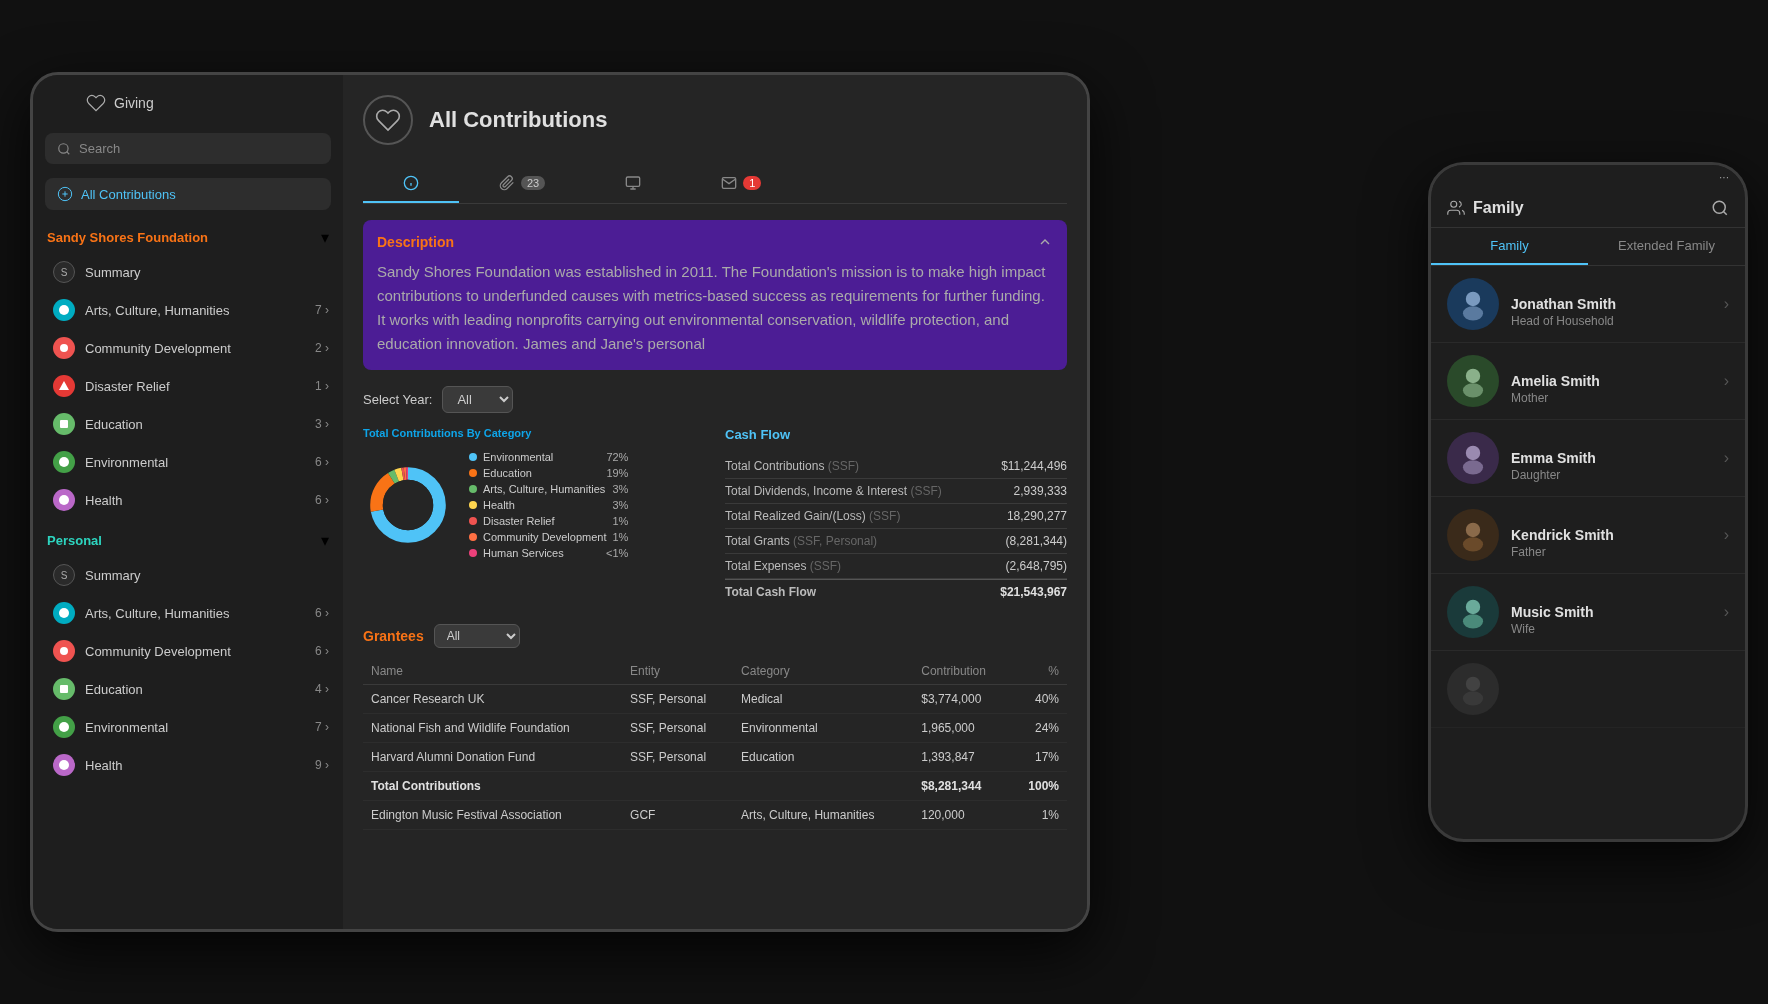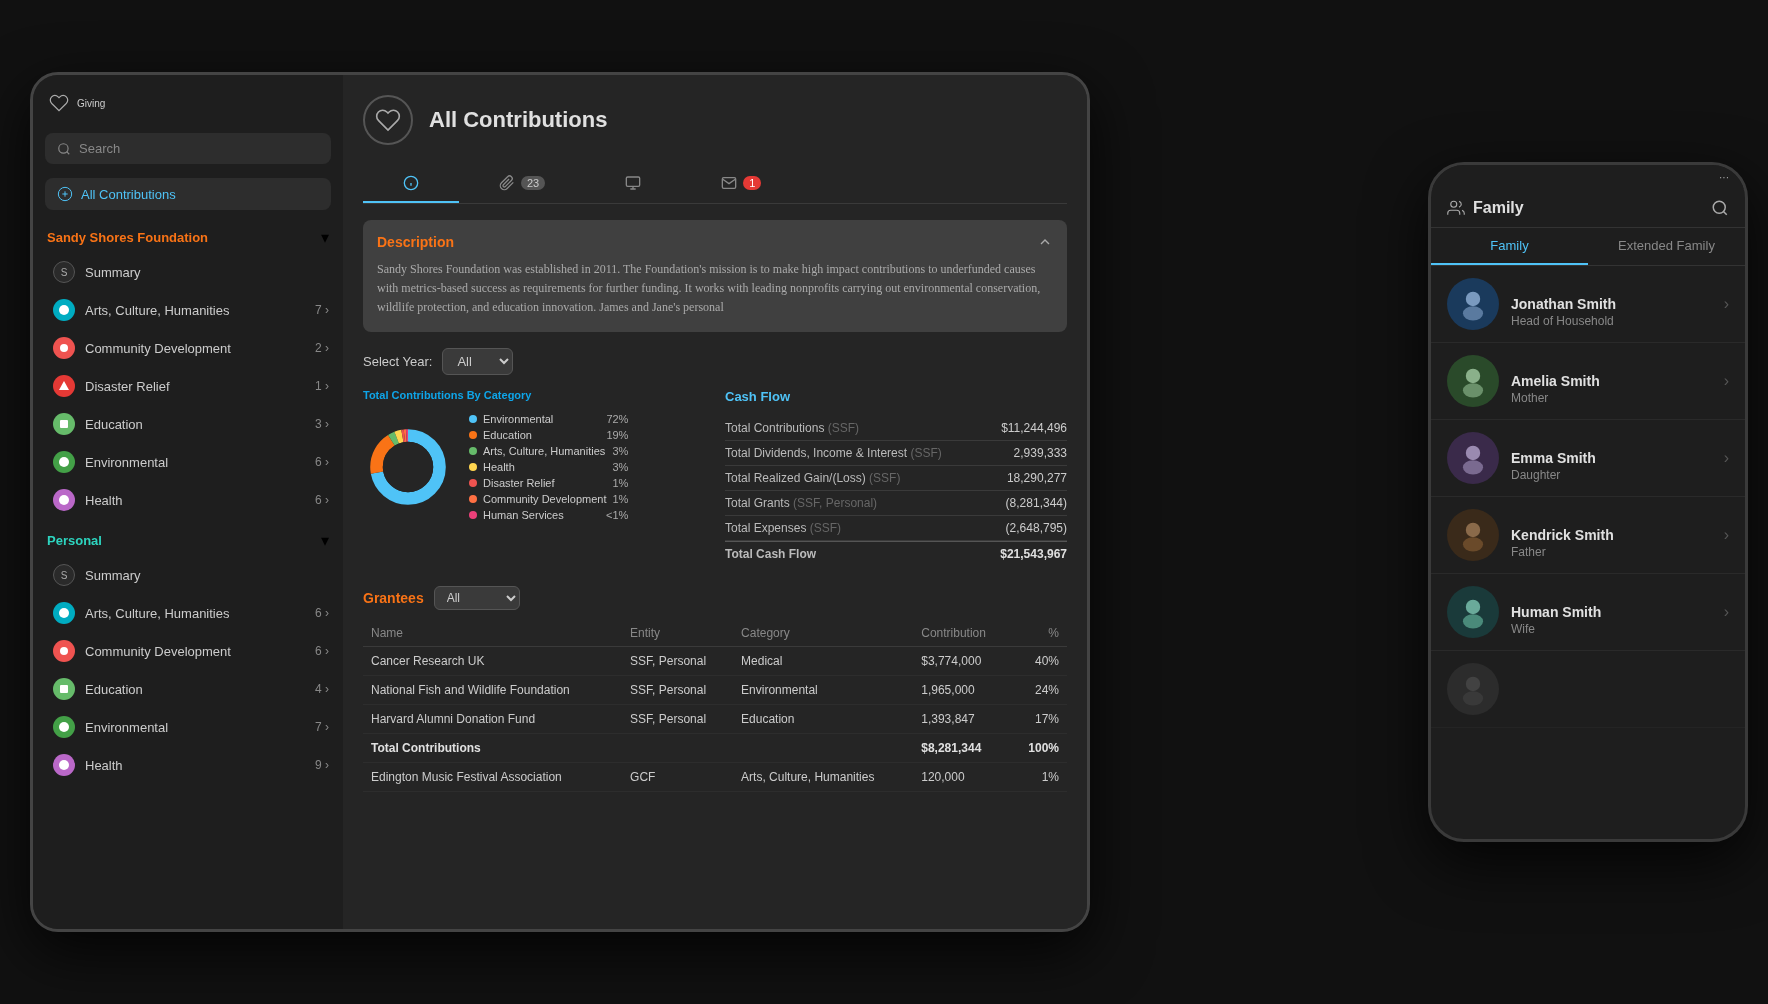--- a/index.html
+++ b/index.html
@@ -47,21 +47,22 @@
       overflow-y: auto;
       flex-shrink: 0;
     }
 
     .sidebar-header {
       padding: 18px 16px 12px;
       display: flex;
       align-items: center;
       gap: 8px;
       color: #ccc;
-      font-size: 10px;
+      font-size: 14px;
+      margin-left: 37px;
     }
 
     .heart-icon {
       width: 20px;
       height: 20px;
       color: #aaa;
     }
 
     .search-bar {
       margin: 8px 12px;
@@ -198,44 +199,43 @@
       color: #ccc;
     }
 
     .tab-badge.red {
       background: #e53935;
       color: #fff;
     }
 
     
     .description-section {
-      background: #404040;
+      background: #4c1d95;
       border-radius: 8px;
       padding: 14px;
       margin-bottom: 16px;
     }
 
     .description-header {
       display: flex;
       justify-content: space-between;
       align-items: center;
       margin-bottom: 10px;
     }
 
     .description-title {
       color: #f97316;
       font-size: 14px;
       font-weight: 600;
     }
 
     .description-text {
       color: #aaa;
-      font-size: 12px;
+      font-size: 15px;
       line-height: 1.6;
-      font-family: Liberation Serif, serif;
     }
 
     
     .year-selector {
       display: flex;
       align-items: center;
       gap: 10px;
       margin-bottom: 14px;
       font-size: 13px;
       color: #ccc;
@@ -937,21 +937,21 @@
       </div>
 
       <div class="family-member">
         <div class="member-avatar" style="background:#1a3a3a;">
           <svg width="36" height="36" viewBox="0 0 50 50">
             <circle cx="25" cy="18" r="10" fill="#6aaa9a"></circle>
             <ellipse cx="25" cy="38" rx="14" ry="10" fill="#4a8a7a"></ellipse>
           </svg>
         </div>
         <div class="member-info">
-          <div class="member-name">Human Smith</div>
+          <div class="member-name">Music Smith</div>
           <div class="member-role">Wife</div>
         </div>
         <span class="member-chevron">›</span>
       </div>
 
       <div class="family-member" style="opacity:0.5;">
         <div class="member-avatar av-partial">
           <svg width="36" height="36" viewBox="0 0 50 50">
             <circle cx="25" cy="18" r="10" fill="#666"></circle>
             <ellipse cx="25" cy="38" rx="14" ry="10" fill="#555"></ellipse>

